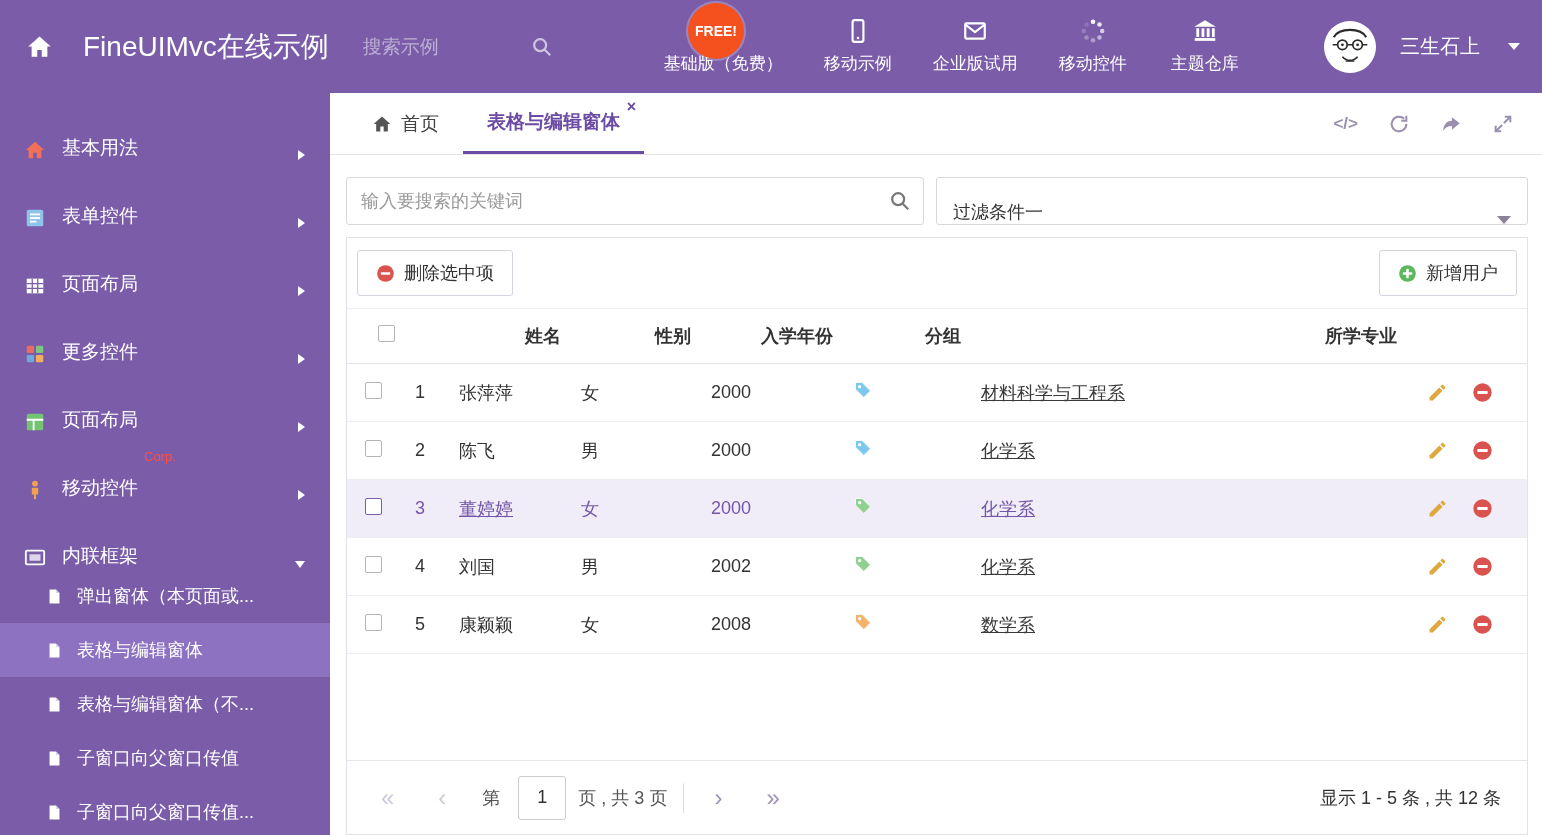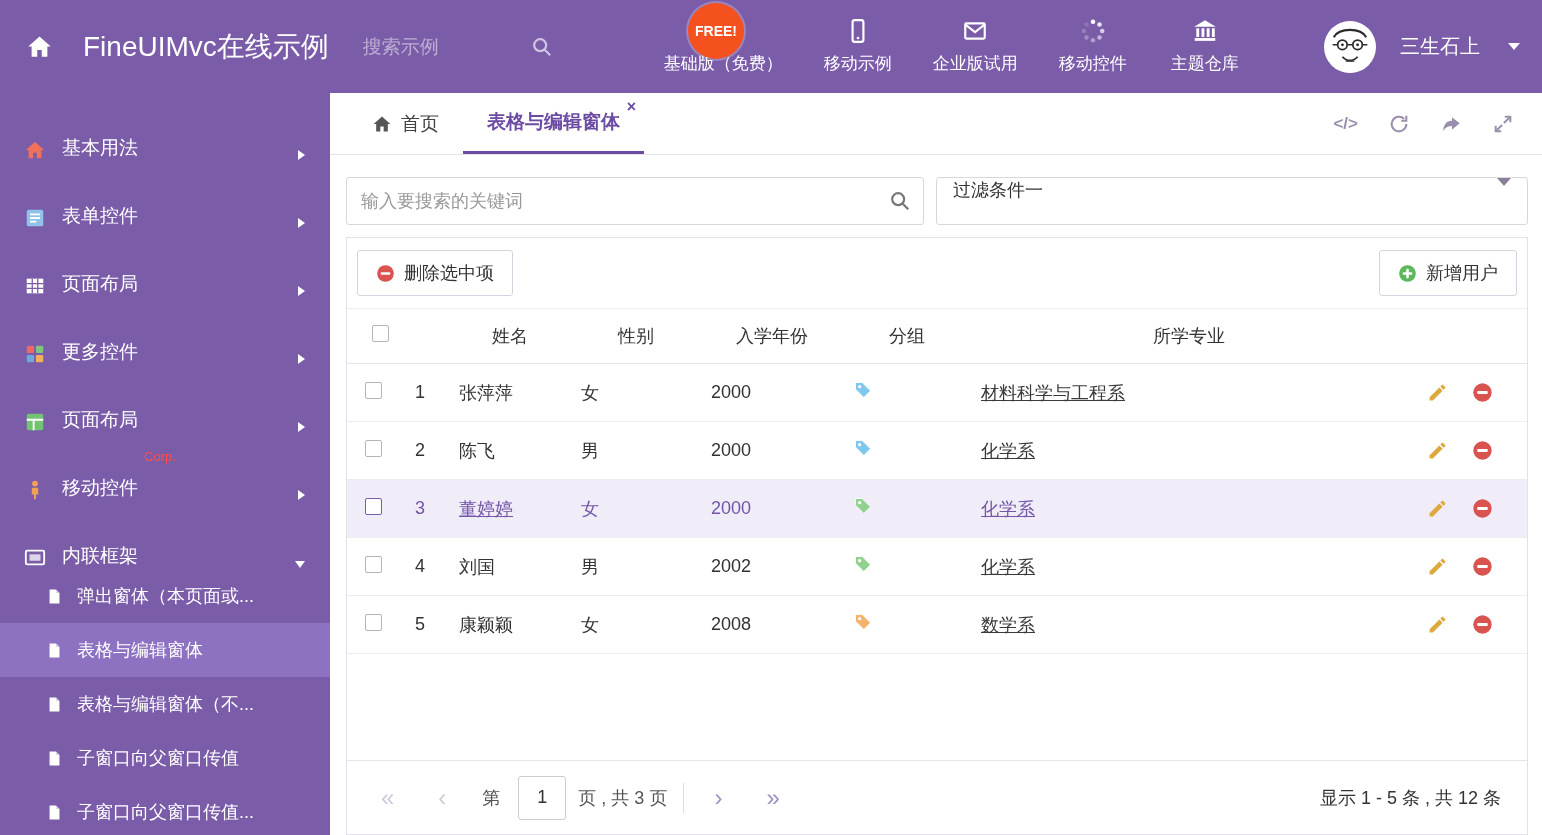--- a/index.html
+++ b/index.html
@@ -46,32 +46,32 @@
   .tool{display:flex;align-items:center;cursor:pointer;font-size:17px;font-weight:bold;color:#9a90ad}
 
   .content{flex:1;display:flex;flex-direction:column;padding:22px 14px 0 16px;overflow:hidden}
   .filter-row{display:flex;gap:12px;flex:none}
   .f-search{position:relative;width:578px}
   .f-search input{width:100%;height:48px;border:1px solid #d8d8d8;border-radius:3px;
     padding:0 44px 0 14px;font-size:18px;color:#333;outline:none}
   .f-search input::placeholder{color:#999}
   .f-search .mag{position:absolute;right:13px;top:13px;display:flex}
   .f-select{flex:1;height:48px;border:1px solid #d8d8d8;border-radius:3px;display:flex;
-    align-items:flex-start;padding:0 16px;font-size:18px;color:#333;cursor:pointer}
+    align-items:flex-end;padding:0 16px;font-size:18px;color:#333;cursor:pointer}
   .f-select .caret{margin-left:auto;width:0;height:0;border-left:7px solid transparent;
     border-right:7px solid transparent;border-top:8px solid #8a8198}
 
   .panel{flex:1;margin-top:12px;border:1px solid #e3dfec;display:flex;flex-direction:column;overflow:hidden}
   .toolbar{display:flex;align-items:center;padding:12px 10px;flex:none}
   .btn{display:inline-flex;align-items:center;gap:9px;height:46px;padding:0 18px;
     border:1px solid #d6d2e0;border-radius:3px;background:#fff;font-size:18px;color:#333;cursor:pointer}
   .btn-add{margin-left:auto}
 
   table{width:100%;border-collapse:collapse;table-layout:fixed;font-size:18px;color:#333}
-  th{font-weight:normal;text-align:center;padding:15px 10px;border-top:1px solid #efedf4;border-bottom:1px solid #e3e3e3}
+  th{font-weight:bold;text-align:right;padding:15px 10px;border-top:1px solid #efedf4;border-bottom:1px solid #e3e3e3}
   td{padding:16px 10px;border-bottom:1px solid #ededed}
   .c-cb{padding-left:18px}
   tr.selected td{background:#f0ecf8;color:#7356a8}
   tr.selected .c-name{text-decoration:underline}
   a.major{color:#3a3a3a;text-decoration:underline;cursor:pointer}
   tr.selected a.major{color:#7356a8}
   .cb{display:inline-block;width:17px;height:17px;border:1px solid #b5b5b5;border-radius:2px;background:#fff;cursor:pointer}
   tr.selected .cb{border-color:#7a5ca8}
   .tag{display:inline-flex;width:20px;height:20px}
   .actions{display:flex;justify-content:flex-end;gap:24px;align-items:center;padding-right:24px}

